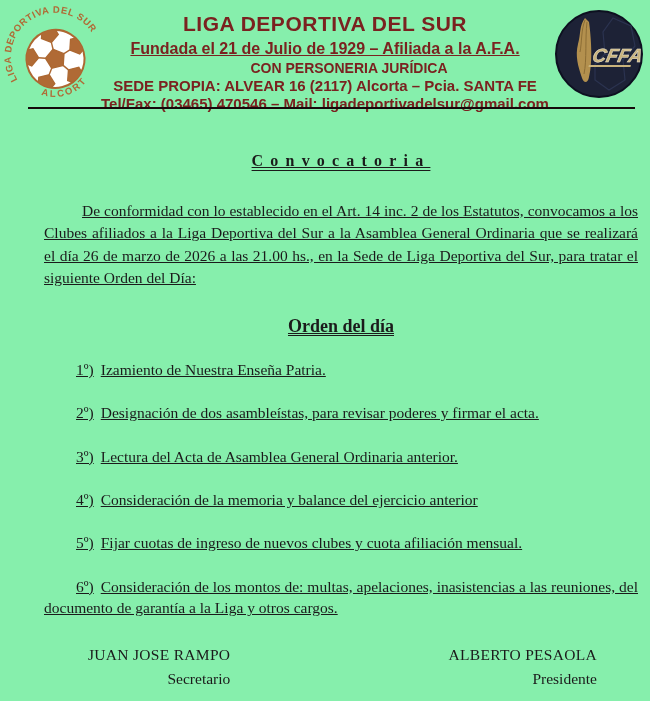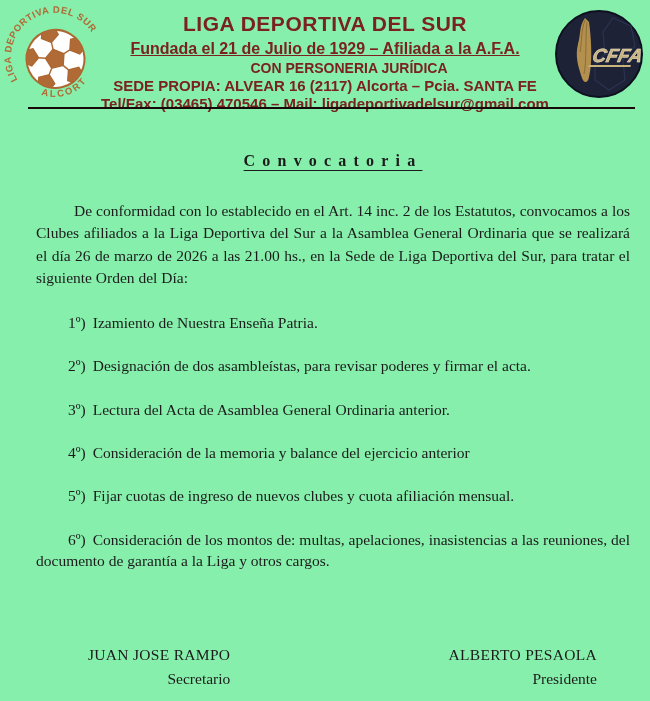--- a/index.html
+++ b/index.html
@@ -16,21 +16,21 @@
           font-family:"Liberation Sans","DejaVu Sans",sans-serif;font-weight:bold;}
   .hdr-title{margin-top:12px;font-size:21px;letter-spacing:0.5px;color:#7a2220;}
   .hdr-founded{margin-top:4px;font-size:16px;color:#7a2220;text-decoration:underline;}
   .hdr-legal{margin-top:2px;font-size:14px;color:#7a2220;margin-left:48px;}
   .hdr-address{margin-top:1px;font-size:15px;color:#7a2220;}
   .hdr-contact{margin-top:1px;font-size:15px;color:#7a2220;}
   .hdr-rule{position:absolute;top:107px;left:28px;width:607px;height:2px;background:#15090a;}
   .logo-left{position:absolute;top:2px;left:4px;width:102px;height:110px;}
   .logo-right{position:absolute;top:8px;left:551px;width:96px;height:92px;}
   
-  .content{position:absolute;top:140px;left:36px;width:594px;}
+  .content{position:absolute;top:140px;left:44px;width:594px;text-decoration:underline;}
   .doc-heading{
     margin:12px 0 0 0;text-align:center;font-size:16px;font-weight:bold;
     letter-spacing:0.45em;
   }
   .doc-heading span{text-decoration:underline;text-underline-offset:4px;}
   .intro{
     margin:30px 0 4px 0;font-size:15.5px;line-height:1.45;
     text-align:justify;text-indent:38px;
   }
   .agenda-heading{
@@ -115,20 +115,21 @@
     </svg>
   </div>
 
   <div class="hdr-rule"></div>
 
   <div class="content">
     <h1 class="doc-heading"><span>Convocatoria</span></h1>
 
     <p class="intro">De conformidad con lo establecido en el Art. 14 inc. 2 de los Estatutos, convocamos a los Clubes afiliados a la Liga Deportiva del Sur a la Asamblea General Ordinaria que se realizará el día 26 de marzo de 2026 a las 21.00 hs., en la Sede de Liga Deportiva del Sur, para tratar el siguiente Orden del Día:</p>
 
+    <h2 class="agenda-heading"><span>Orden del día</span></h2>
 
     <div class="agenda">
 
         <p class="agenda-item"><span class="num">1º)</span><span>Izamiento de Nuestra Enseña Patria.</span></p>
 
         <p class="agenda-item"><span class="num">2º)</span><span>Designación de dos asambleístas, para revisar poderes y firmar el acta.</span></p>
 
         <p class="agenda-item"><span class="num">3º)</span><span>Lectura del Acta de Asamblea General Ordinaria anterior.</span></p>
 
         <p class="agenda-item"><span class="num">4º)</span><span>Consideración de la memoria y balance del ejercicio anterior</span></p>

